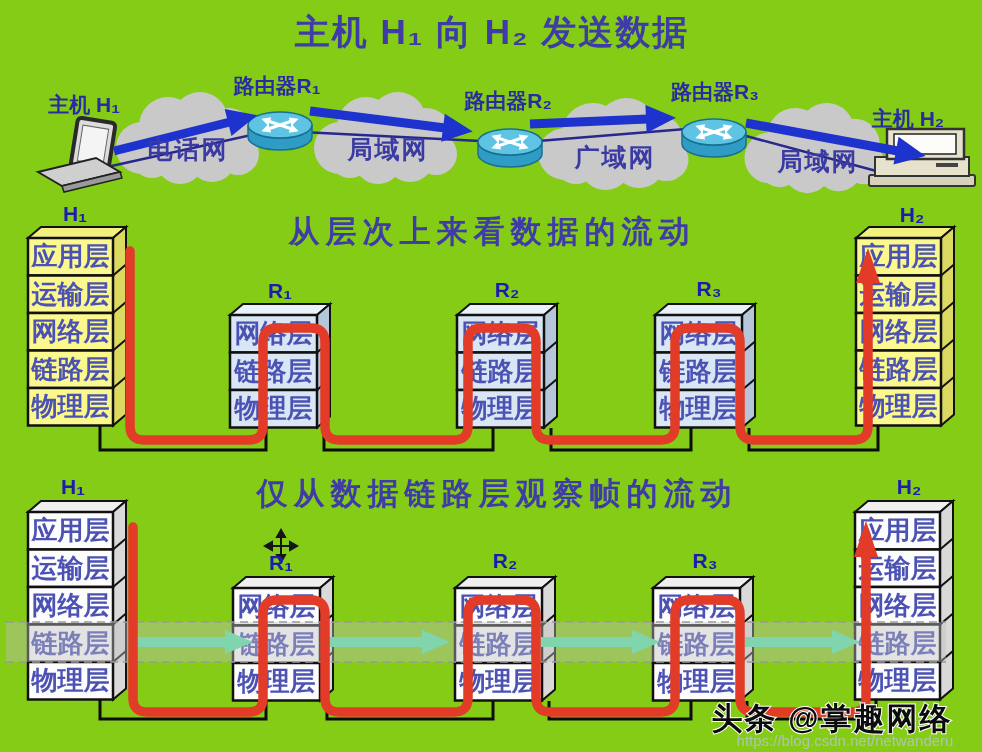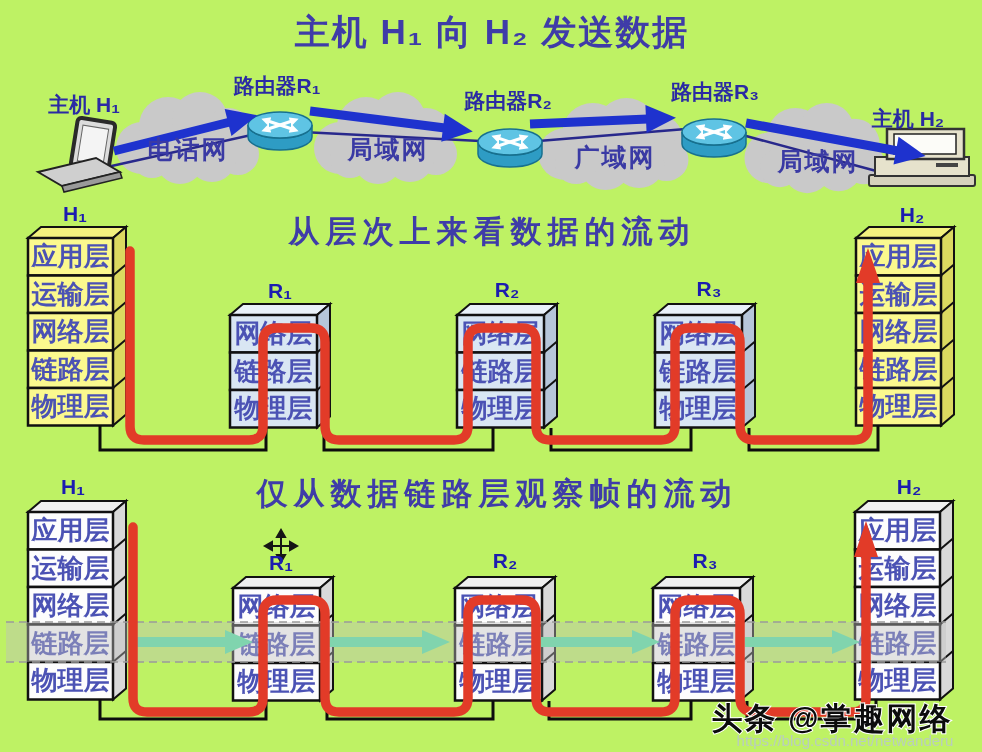--- a/index.html
+++ b/index.html
@@ -1,16 +1,16 @@
 <!DOCTYPE html>
 <html><head>
 <meta charset="utf-8">
 <style>
   html,body{margin:0;padding:0;background:#ffffff;}
-  .stage{position:relative;width:982px;height:752px;background:#bef264;overflow:hidden;
+  .stage{position:relative;width:982px;height:752px;background:#84cc16;overflow:hidden;
          font-family:"Liberation Sans","DejaVu Sans",sans-serif;}
   svg text{font-family:"Liberation Sans","DejaVu Sans",sans-serif;}
   .main-title{font-size:35px;font-weight:bold;fill:#3f3ca8;letter-spacing:2px;text-anchor:middle;}
   .section-title{font-size:31px;font-weight:bold;fill:#3f3ca8;letter-spacing:6px;text-anchor:middle;}
   .topo-label{font-size:21px;font-weight:bold;fill:#2a2aa4;text-anchor:middle;}
   .cloud-label{font-size:25px;font-weight:bold;fill:#3a3aa4;text-anchor:middle;letter-spacing:2px;}
   .node-label{font-size:21px;font-weight:bold;fill:#1c1cb0;text-anchor:middle;}
   .layer-text{font-size:26px;font-weight:bold;fill:#4b52b4;text-anchor:middle;}
   .cell-host{fill:#fbf98e;stroke:#111;stroke-width:2.5;}
   .top-host{fill:#f3f17e;stroke:#111;stroke-width:2;}

